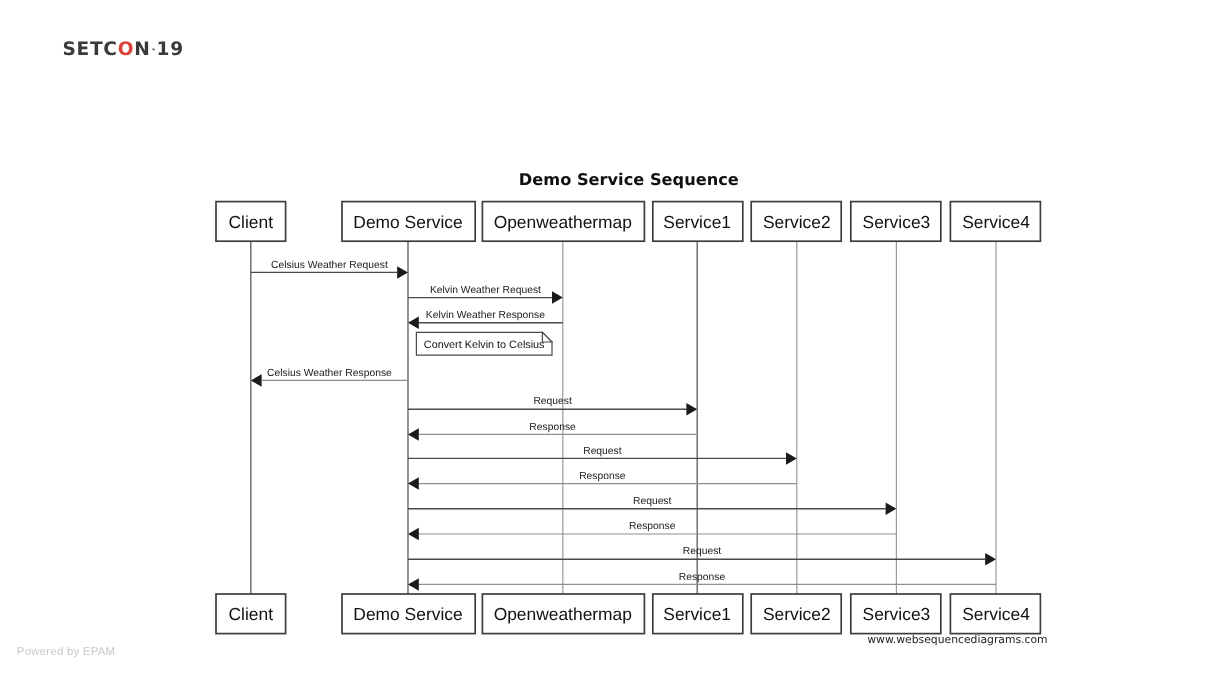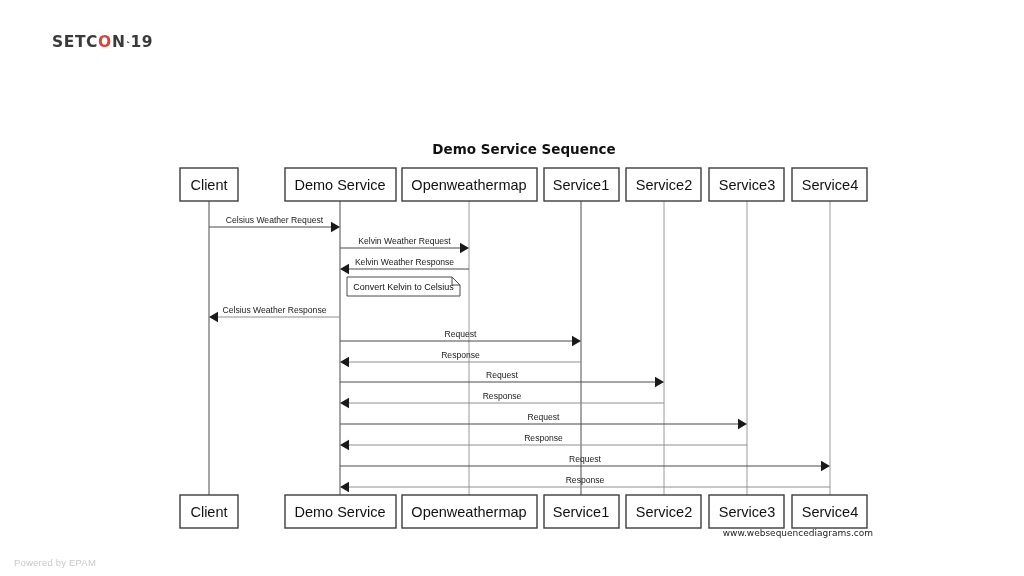--- a/index.html
+++ b/index.html
@@ -49,21 +49,21 @@
     font-weight: bold;
     font-size: 33px;
     color: #3f3f3f;
     letter-spacing: -0.2px;
     white-space: nowrap;
   }
 
   .footer-credit {
     position: absolute;
     left: 14px;
-    top: 557px;
+    top: 538px;
     font-size: 9.5px;
     color: #c9c9c9;
     letter-spacing: 0.2px;
     white-space: nowrap;
   }
 
   
   .diagram {
     position: absolute;
     left: 0;

